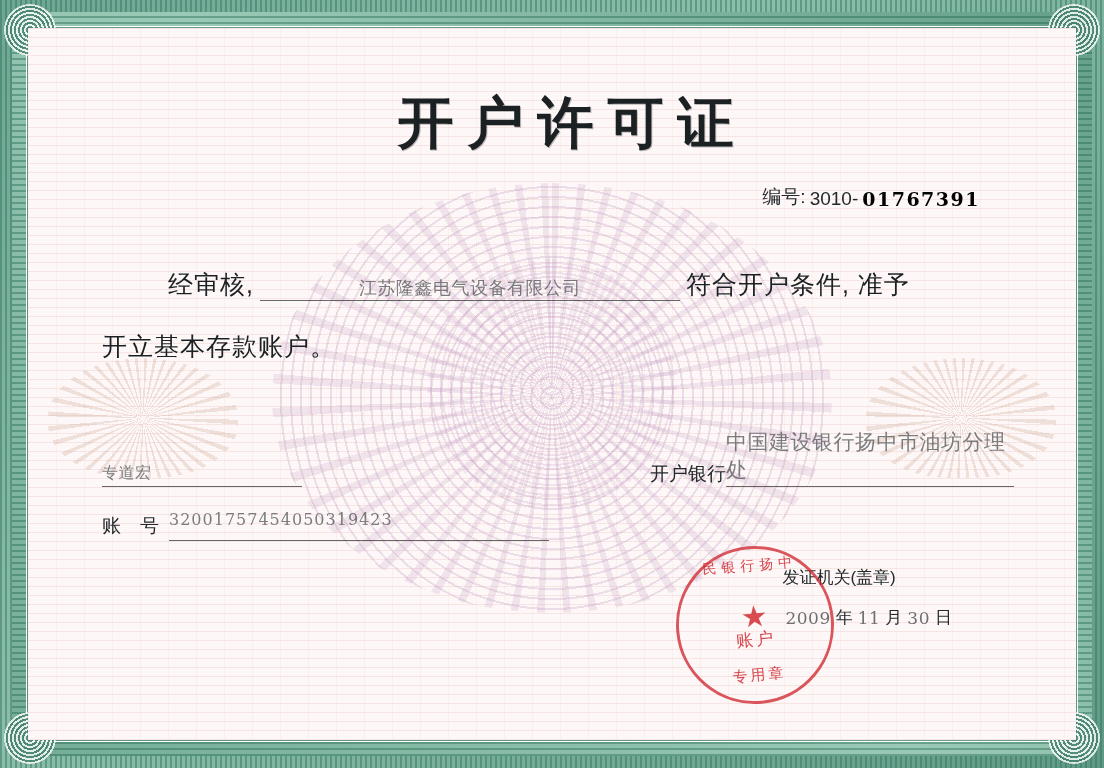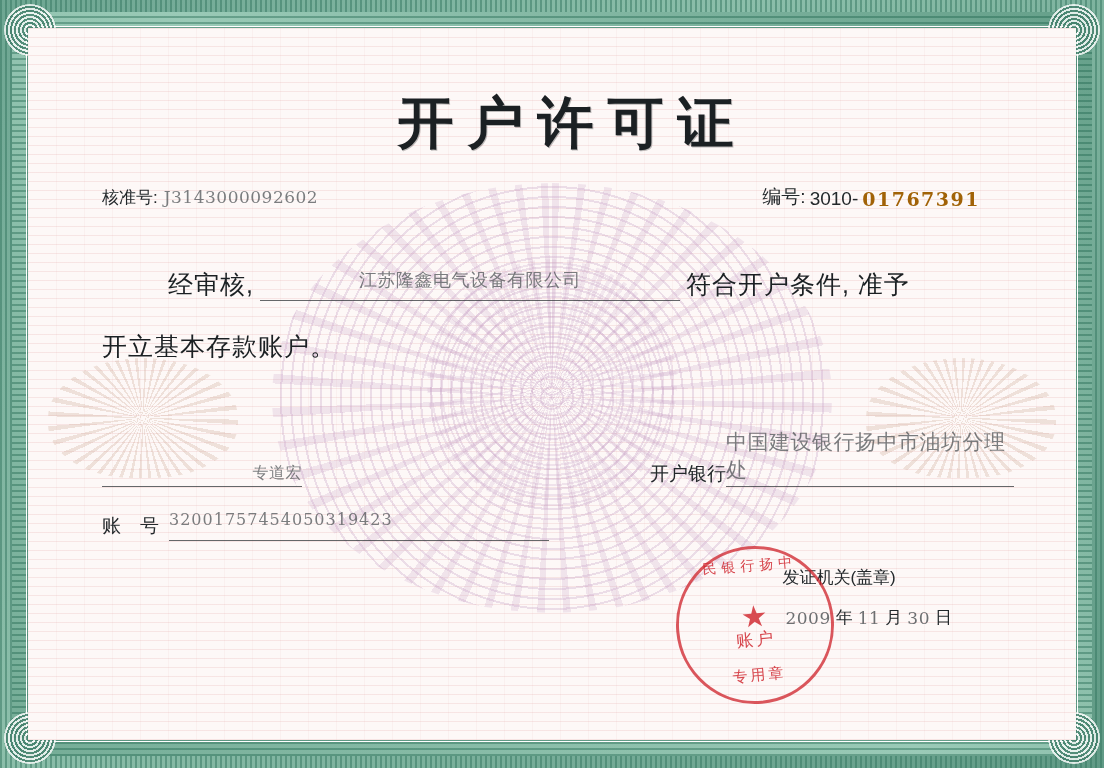--- a/index.html
+++ b/index.html
@@ -169,21 +169,21 @@
   .row-serial {
     position: absolute;
     top: 156px;
     right: 96px;
     font-size: 19px;
     display: flex;
     align-items: flex-end;
     gap: 4px;
   }
   .serial-red {
-    color: #a16207;
+    color: #000000;
     font-family: "DejaVu Serif", serif;
     font-weight: bold;
     letter-spacing: 1.5px;
     font-size: 19px;
   }
 
   .para {
     position: absolute;
     font-size: 25px;
     letter-spacing: 1px;
@@ -195,21 +195,21 @@
     right: 60px;
     display: flex;
     align-items: flex-end;
   }
   .blank-name {
     display: inline-block;
     min-width: 420px;
     border-bottom: 1px solid #2b3033;
     text-align: center;
     font-size: 18px;
-    padding-bottom: 8px;
+    padding-bottom: 0;
     margin: 0 6px;
   }
   .para-line2 {
     top: 302px;
     left: 74px;
   }
 
   .row-rep {
     position: absolute;
     top: 400px;
@@ -219,21 +219,21 @@
     display: flex;
     align-items: flex-end;
   }
   .label-inline { white-space: nowrap; }
   .blank-rep {
     display: inline-block;
     width: 200px;
     border-bottom: 1px solid #2b3033;
     font-size: 16px;
     padding-bottom: 2px;
-    text-align: right;
+    text-align: left;
   }
   .spacer-flex { flex: 1; }
   .blank-bank {
     display: inline-block;
     width: 288px;
     border-bottom: 1px solid #2b3033;
     font-size: 21px;
     padding-bottom: 2px;
     text-align: left;
   }
@@ -344,24 +344,20 @@
     <div class="guilloche"></div>
     <div class="medallion"></div>
     <div class="medallion small"></div>
     <div class="wm-left"></div>
     <div class="wm-right"></div>
 
     <div class="content">
 
       <div class="title">开户许可证</div>
 
-      <div class="row-approval">
-        <span>核准号:</span>
-        <span class="handwrite">J3143000092602</span>
-      </div>
 
       <div class="row-serial">
         <span>编号:</span>
         <span>3010-</span>
         <span class="serial-red">01767391</span>
       </div>
 
       <div class="para para-line1">
         <span>经审核,</span>
         <span class="blank-name handwrite">江苏隆鑫电气设备有限公司</span>

